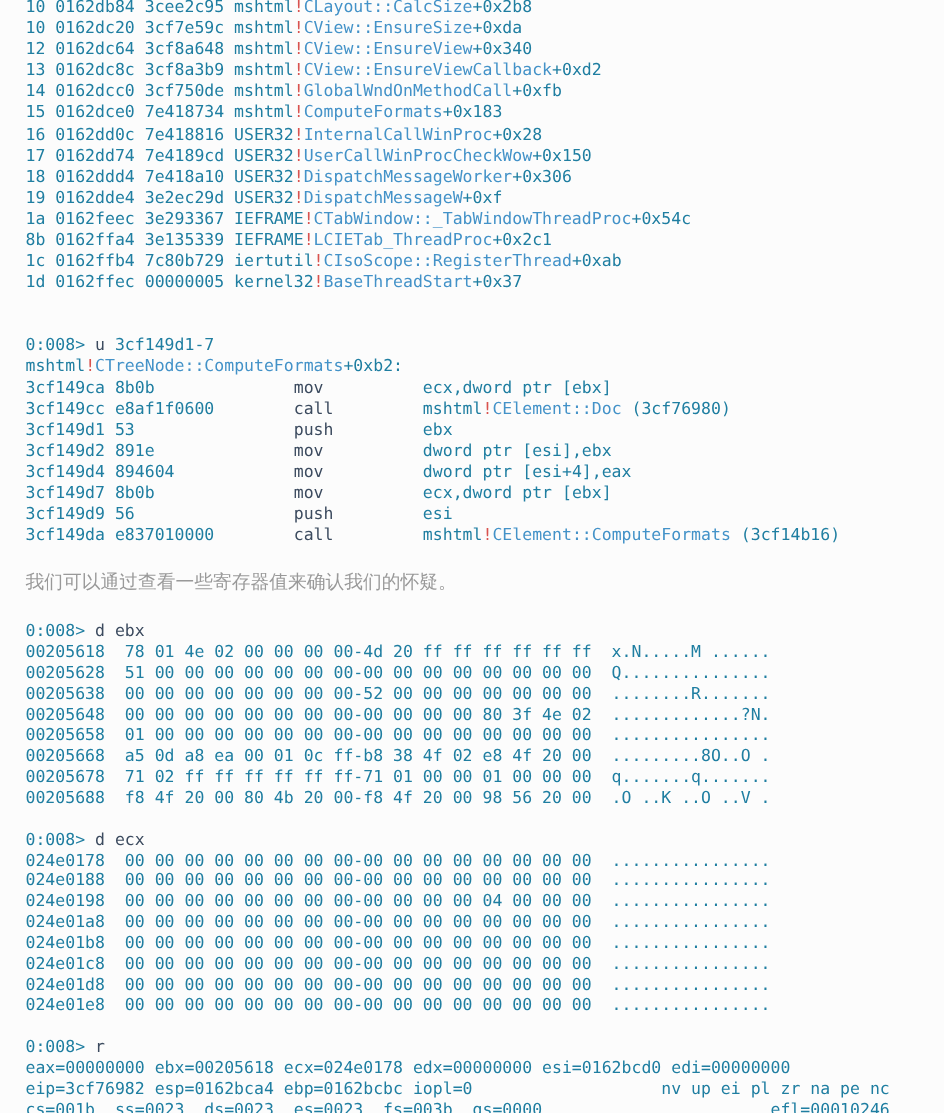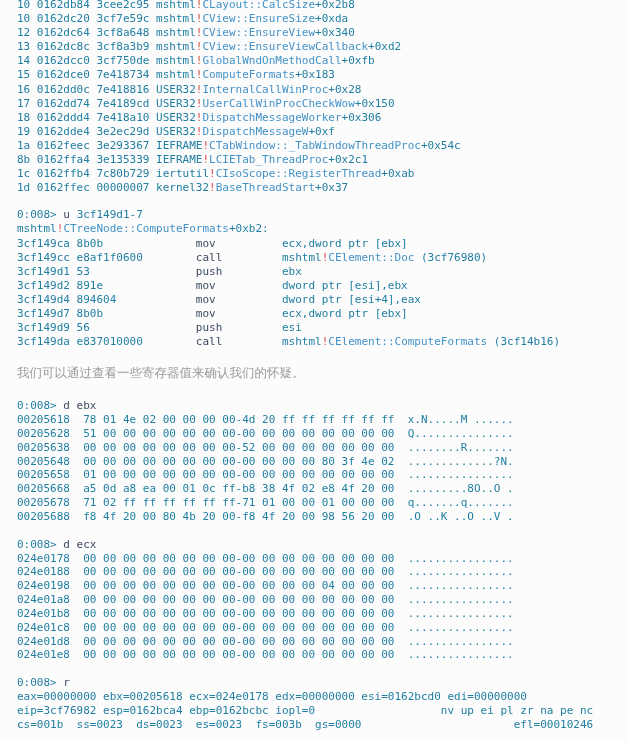--- a/index.html
+++ b/index.html
@@ -13,21 +13,21 @@
   pre.code {
     margin: 0 0 0 17px;
     padding: 0;
     font-family: "DejaVu Sans Mono", "Liberation Mono", monospace;
     font-size: 11px;
     line-height: 14.1px;
     white-space: pre;
     color: #1f7ea1;
   }
   pre#block-0 { margin-top: -2px; }
-  pre#block-1 { margin-top: 13px; }
+  pre#block-1 { margin-top: 28px; }
   pre#block-2 { margin-top: 18px; line-height: 13.85px; }
   p.cn {
     margin: 17px 0 0 17px;
     font-family: Liberation Sans, sans-serif;
     font-size: 12.5px;
     line-height: 15px;
     color: #999999;
   }
   .c-teal { color: #1f7ea1; }
   .c-blue { color: #4392c8; }
@@ -45,21 +45,21 @@
 <span class="code-line"><span class="c-teal">13 0162dc8c 3cf8a3b9 mshtml</span><span class="c-red">!</span><span class="c-blue">CView::EnsureViewCallback</span><span class="c-teal">+0xd2</span></span>
 <span class="code-line"><span class="c-teal">14 0162dcc0 3cf750de mshtml</span><span class="c-red">!</span><span class="c-blue">GlobalWndOnMethodCall</span><span class="c-teal">+0xfb</span></span>
 <span class="code-line"><span class="c-teal">15 0162dce0 7e418734 mshtml</span><span class="c-red">!</span><span class="c-blue">ComputeFormats</span><span class="c-teal">+0x183</span></span>
 <span class="code-line"><span class="c-teal">16 0162dd0c 7e418816 USER32</span><span class="c-red">!</span><span class="c-blue">InternalCallWinProc</span><span class="c-teal">+0x28</span></span>
 <span class="code-line"><span class="c-teal">17 0162dd74 7e4189cd USER32</span><span class="c-red">!</span><span class="c-blue">UserCallWinProcCheckWow</span><span class="c-teal">+0x150</span></span>
 <span class="code-line"><span class="c-teal">18 0162ddd4 7e418a10 USER32</span><span class="c-red">!</span><span class="c-blue">DispatchMessageWorker</span><span class="c-teal">+0x306</span></span>
 <span class="code-line"><span class="c-teal">19 0162dde4 3e2ec29d USER32</span><span class="c-red">!</span><span class="c-blue">DispatchMessageW</span><span class="c-teal">+0xf</span></span>
 <span class="code-line"><span class="c-teal">1a 0162feec 3e293367 IEFRAME</span><span class="c-red">!</span><span class="c-blue">CTabWindow::_TabWindowThreadProc</span><span class="c-teal">+0x54c</span></span>
 <span class="code-line"><span class="c-teal">8b 0162ffa4 3e135339 IEFRAME</span><span class="c-red">!</span><span class="c-blue">LCIETab_ThreadProc</span><span class="c-teal">+0x2c1</span></span>
 <span class="code-line"><span class="c-teal">1c 0162ffb4 7c80b729 iertutil</span><span class="c-red">!</span><span class="c-blue">CIsoScope::RegisterThread</span><span class="c-teal">+0xab</span></span>
-<span class="code-line"><span class="c-teal">1d 0162ffec 00000007 kernel32</span><span class="c-red">!</span><span class="c-blue">BaseThreadStart</span><span class="c-teal">+0x37</span></span>
+<span class="code-line"><span class="c-teal">1d 0162ffec 00000005 kernel32</span><span class="c-red">!</span><span class="c-blue">BaseThreadStart</span><span class="c-teal">+0x37</span></span>
 </pre>
   <pre class="code" id="block-1"><span class="code-line"><span class="c-teal">0:008&gt;</span><span class="c-dark"> u </span><span class="c-teal">3cf149d1-7</span></span>
 <span class="code-line"><span class="c-teal">mshtml</span><span class="c-red">!</span><span class="c-blue">CTreeNode::ComputeFormats</span><span class="c-teal">+0xb2:</span></span>
 <span class="code-line"><span class="c-teal">3cf149ca 8b0b              </span><span class="c-dark">mov</span><span class="c-teal">          ecx,dword ptr [ebx]</span></span>
 <span class="code-line"><span class="c-teal">3cf149cc e8af1f0600        </span><span class="c-dark">call</span><span class="c-teal">         mshtml</span><span class="c-red">!</span><span class="c-blue">CElement::Doc</span><span class="c-teal"> (3cf76980)</span></span>
 <span class="code-line"><span class="c-teal">3cf149d1 53                </span><span class="c-dark">push</span><span class="c-teal">         ebx</span></span>
 <span class="code-line"><span class="c-teal">3cf149d2 891e              </span><span class="c-dark">mov</span><span class="c-teal">          dword ptr [esi],ebx</span></span>
 <span class="code-line"><span class="c-teal">3cf149d4 894604            </span><span class="c-dark">mov</span><span class="c-teal">          dword ptr [esi+4],eax</span></span>
 <span class="code-line"><span class="c-teal">3cf149d7 8b0b              </span><span class="c-dark">mov</span><span class="c-teal">          ecx,dword ptr [ebx]</span></span>
 <span class="code-line"><span class="c-teal">3cf149d9 56                </span><span class="c-dark">push</span><span class="c-teal">         esi</span></span>

